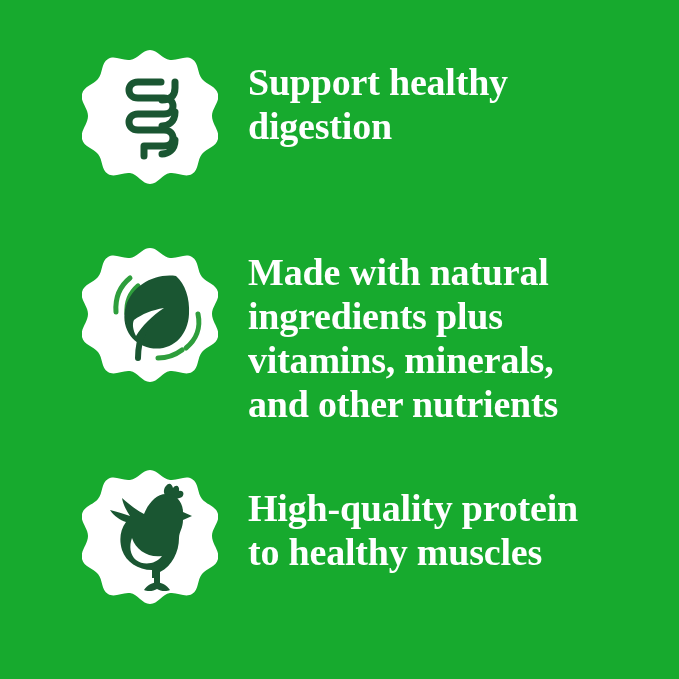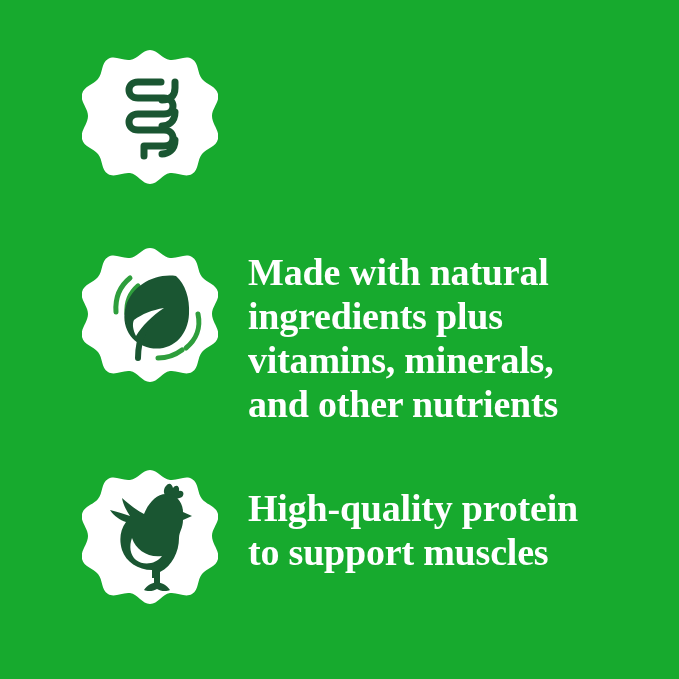--- a/index.html
+++ b/index.html
@@ -105,20 +105,22 @@
           C56 11 60 2 68 2 Z" transform="translate(0,6)"></path>
 
         <g fill="none" stroke="#1A5632" stroke-width="7" stroke-linecap="round" stroke-linejoin="round">
           <path d="M79 40 L56 40 C44 40 44 56 56 56 L82 56 C94 56 94 72 82 72 L56 72 C44 72 44 88 56 88 L82 88 C94 88 94 104 82 104 L62 104 L62 114"></path>
           <path d="M93 40 L93 46 C93 56 86 58 80 58"></path>
           <path d="M93 70 C93 80 86 84 80 84"></path>
           <path d="M93 98 C93 108 86 112 80 112"></path>
         </g>
       </svg>
     </div>
+    <div class="benefit-text">Support healthy
+digestion</div>
   </div>
 
   <div class="benefit-row" id="benefit-row-2">
     <div class="badge">
       <svg class="badge-svg" viewBox="0 0 136 150" aria-hidden="true">
         <path fill="#FFFFFF" d="
           M68 2
           C76 2 80 11 88 12
           C96 13 103 7 110 11
           C117 15 115 25 120 31
@@ -218,16 +220,16 @@
             C54 88 66 96 80 94
             C74 102 62 104 54 98
             C48 93 47 84 50 76 Z"></path>
 
           <path d="M72 114 L78 114 L78 122 L72 122 Z"></path>
           <path d="M62 128 C66 122 72 120 75 121 C78 120 84 122 88 128 C84 130 78 129 75 127 C72 129 66 130 62 128 Z"></path>
         </g>
       </svg>
     </div>
     <div class="benefit-text">High-quality protein
-to support muscles</div>
+to healthy muscles</div>
   </div>
 
 </div>
 
 </body></html>

